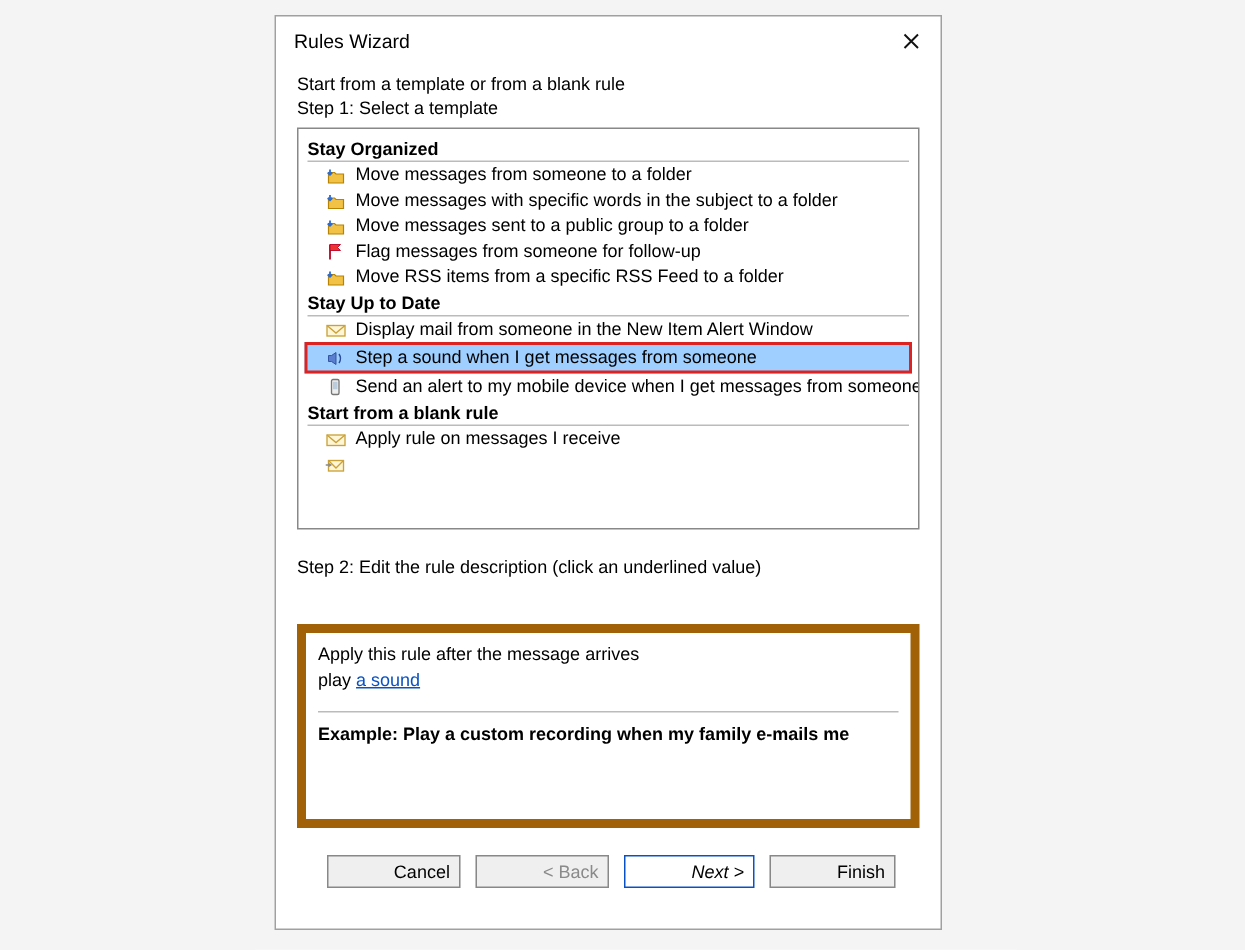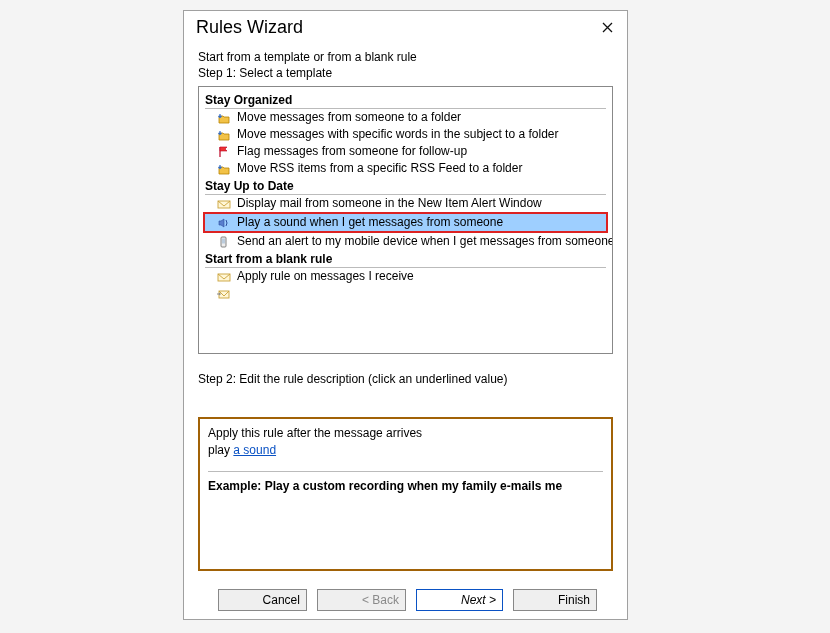--- a/index.html
+++ b/index.html
@@ -22,21 +22,21 @@
     border: 1px solid #a0a0a0;
     box-sizing: border-box;
   }
   .titlebar {
     display: flex;
     align-items: center;
     justify-content: space-between;
     padding: 6px 10px 4px 12px;
   }
   .titlebar .title {
-    font-size: 18px;
+    font-size: 13px;
   }
   .titlebar .close {
     width: 20px;
     height: 20px;
     display: flex;
     align-items: center;
     justify-content: center;
     cursor: default;
   }
   .titlebar .close svg { stroke:#111; stroke-width:1.3; }
@@ -83,24 +83,24 @@
     flex: 0 0 14px;
     display: inline-flex;
     align-items: center;
     justify-content: center;
   }
   .ico svg { display:block; }
   .step2-label {
     margin-top: 18px;
   }
   .descbox {
-    border: 2px solid #a16207;
+    border: 6px solid #a16207;
     padding: 6px 8px 36px 8px;
     line-height: 17px;
-    height: 154px;
+    height: 136px;
     box-sizing: border-box;
     margin-top: 31px;
   }
   .descbox hr {
     border: none;
     border-top: 1px solid #bbb;
     margin: 12px 0 6px 0;
   }
   .descbox a {
     color: #0a52c4;
@@ -167,20 +167,30 @@
         <span class="ico">
           <svg width="14" height="12" viewBox="0 0 14 12">
             <path d="M2 4 h4 l1 1 h5 v6 h-10 z" fill="#f2c247" stroke="#b88300" stroke-width="0.8"></path>
             <path d="M3 2 v3" stroke="#2a6bd4" stroke-width="1.2"></path>
             <path d="M1.5 4 L3 5.5 L4.5 4" fill="none" stroke="#2a6bd4" stroke-width="1.2"></path>
           </svg>
         </span>
         <span>Move messages with specific words in the subject to a folder</span>
       </div>
 
+      <div class="tmpl-item">
+        <span class="ico">
+          <svg width="14" height="12" viewBox="0 0 14 12">
+            <path d="M2 4 h4 l1 1 h5 v6 h-10 z" fill="#f2c247" stroke="#b88300" stroke-width="0.8"></path>
+            <path d="M3 2 v3" stroke="#2a6bd4" stroke-width="1.2"></path>
+            <path d="M1.5 4 L3 5.5 L4.5 4" fill="none" stroke="#2a6bd4" stroke-width="1.2"></path>
+          </svg>
+        </span>
+        <span>Move messages sent to a public group to a folder</span>
+      </div>
 
       <div class="tmpl-item">
         <span class="ico">
           <svg width="14" height="12" viewBox="0 0 14 12">
             <path d="M3 1 v10" stroke="#b02" stroke-width="1.2"></path>
             <path d="M3 1 h7 l-2 2 l2 2 h-7 z" fill="#e33" stroke="#b02" stroke-width="0.6"></path>
           </svg>
         </span>
         <span>Flag messages from someone for follow-up</span>
       </div>
@@ -208,21 +218,21 @@
         <span>Display mail from someone in the New Item Alert Window</span>
       </div>
 
       <div class="tmpl-item selected">
         <span class="ico">
           <svg width="14" height="12" viewBox="0 0 14 12">
             <path d="M2 4 h2 l3 -2 v8 l-3 -2 h-2 z" fill="#5a7fce" stroke="#2a4c9a" stroke-width="0.6"></path>
             <path d="M9 3 Q11 6 9 9" fill="none" stroke="#2a4c9a" stroke-width="1"></path>
           </svg>
         </span>
-        <span>Play a sound when I get messages from someone</span>
+        <span>Step a sound when I get messages from someone</span>
       </div>
 
       <div class="tmpl-item">
         <span class="ico">
           <svg width="14" height="12" viewBox="0 0 14 12">
             <rect x="4" y="1" width="5" height="10" rx="1" fill="#eee" stroke="#777" stroke-width="0.9"></rect>
             <rect x="5" y="2.5" width="3" height="5" fill="#bcd" stroke="none"></rect>
           </svg>
         </span>
         <span>Send an alert to my mobile device when I get messages from someone</span>

